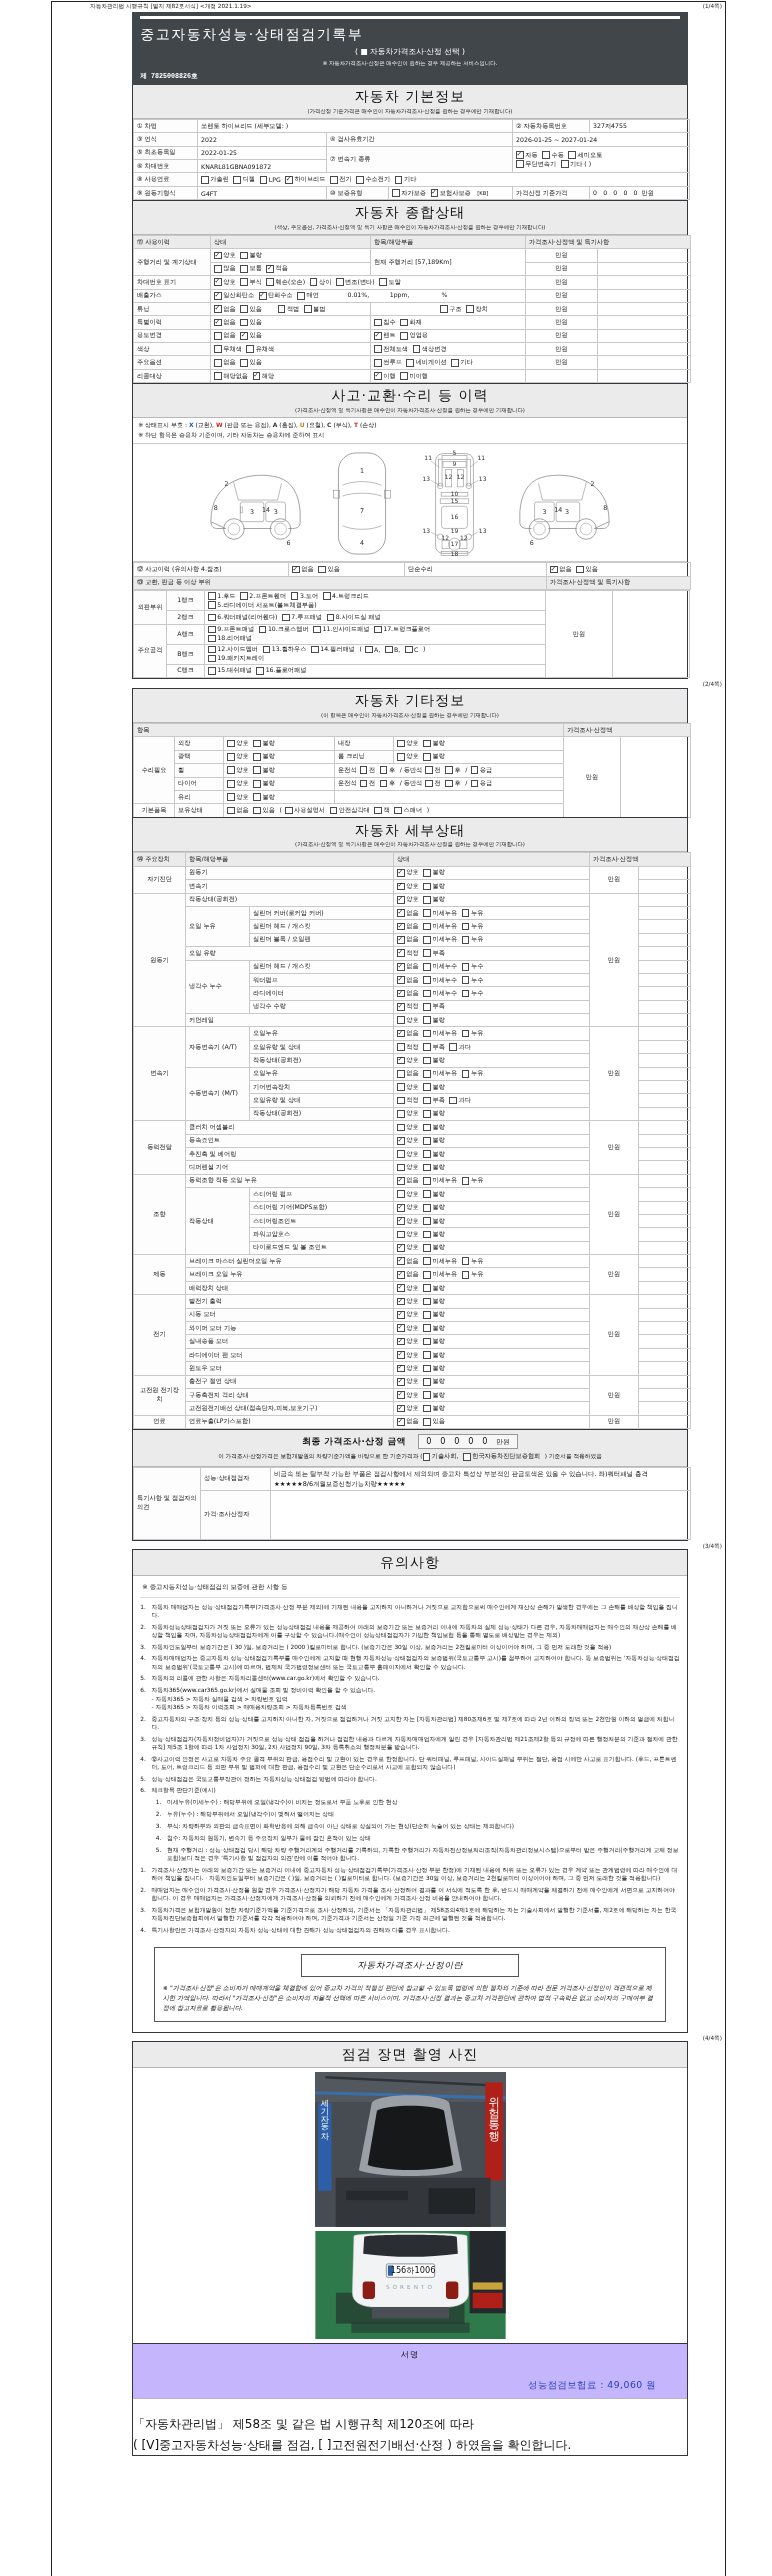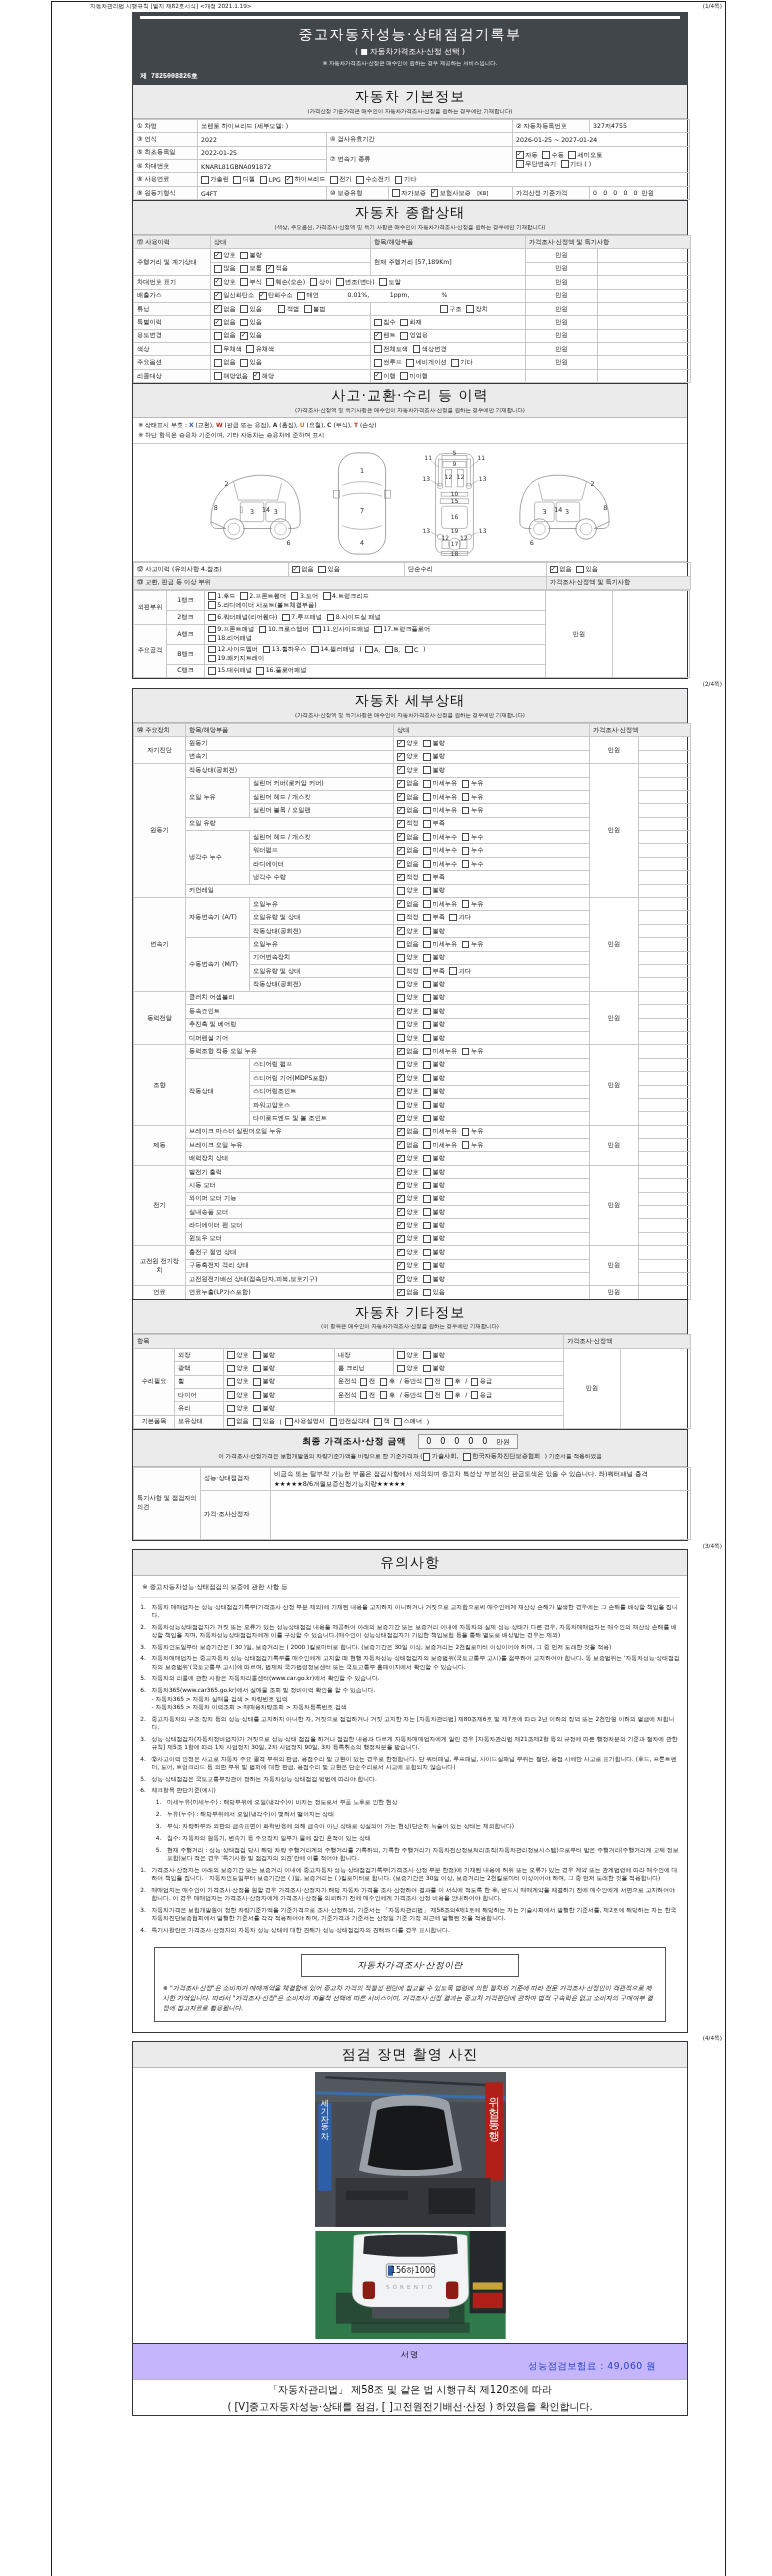--- a/index.html
+++ b/index.html
@@ -6,21 +6,21 @@
   body{width:773px;height:2576px;position:relative;overflow:hidden;background:#fff;
        font-family:"DejaVu Sans","Liberation Sans",sans-serif;color:#111;}
   .page-frame{position:absolute;left:51px;top:1px;width:673px;height:2575px;
        border-left:0.5px solid #222;border-right:0.5px solid #222;border-top:0.5px solid #222;pointer-events:none;}
   .meta-row{position:absolute;left:90px;top:3.1px;width:632px;display:flex;justify-content:space-between;
        font-size:5.7px;color:#222;}
   .col{position:absolute;left:132px;top:12.4px;width:556px;}
   
   .hdr{background:#41464b;color:#fff;padding:2.6px 8.2px 4.1px;box-sizing:border-box;position:relative;}
   .hdr-line{height:2.6px;background:#fff;margin:1px 0 7.2px;}
-  .hdr-title{text-align:center;font-size:14px;letter-spacing:1.5px;}
+  .hdr-title{text-align:left;font-size:14px;letter-spacing:1.5px;}
   .hdr-select{text-align:center;font-size:7.7px;margin-top:3.6px;}
   .hdr-note{text-align:center;font-size:5.4px;margin-top:2.6px;color:#eee;}
   .hdr-docno{font-size:6.7px;font-weight:bold;margin-top:5.2px;font-family:Liberation Mono, monospace;}
   
   .sec{border:1.5px solid #33373b;margin-top:-1.5px;background:#fff;}
   .sec:first-of-type{margin-top:0;}
   .sec-head{background:#ebebeb;text-align:center;padding:3.6px 0 3.1px;border-bottom:0.5px solid #b7b7b7;}
   .sec-title{font-size:14px;letter-spacing:1px;color:#111;}
   .sec-sub{font-size:5.4px;margin-top:1.5px;color:#222;}
   table{width:100%;border-collapse:collapse;table-layout:fixed;}
@@ -60,22 +60,22 @@
   .photo{display:block;margin:4.1px auto;}
   
   .final-band{background:#ebebeb;border-bottom:0.5px solid #b7b7b7;padding:4.1px 0 4.6px;text-align:center;}
   .final-line1{font-size:8.8px;font-weight:bold;letter-spacing:0.5px;}
   .final-amt{display:inline-block;border:0.5px solid #999;background:#f6f6f6;padding:1px 7.2px;
        margin-left:9.3px;font-size:8.2px;letter-spacing:3.1px;}
   .final-note{font-size:5.7px;margin-top:3.6px;}
   
   .sig-head{background:#c4b5fd;border-bottom:0.5px solid #b7b7b7;padding:5.2px 31px 6.2px;}
   .sig-title{text-align:center;font-size:8.2px;letter-spacing:1px;}
-  .sig-fee{text-align:right;margin-top:0;font-size:9.3px;color:#2640c0;letter-spacing:0.5px;}
-  .confirm{text-align:center;font-size:10px;line-height:1.7;padding-top:1px;}
+  .sig-fee{text-align:right;margin-top:19px;font-size:9.3px;color:#2640c0;letter-spacing:0.5px;}
+  .confirm{text-align:left;font-size:12px;line-height:1.7;padding-top:15px;}
 </style>
 </head>
 <body>
 
 <div class="page-frame"></div>
 
 <div class="meta-row">
   <span>자동차관리법 시행규칙 [별지 제82호서식] &lt;개정 2021.1.19&gt;</span>
   <span>(1/4쪽)</span>
 </div>
@@ -655,20 +655,171 @@
             </td>
           </tr>
         </tbody>
     </table>
   </div>
 
   <div class="marker">(2/4쪽)</div>
 
   <div class="sec">
     <div class="sec-head">
+      <div class="sec-title">자동차 기타정보</div>
+      <div class="sec-sub">(이 항목은 매수인이 자동차가격조사·산정을 원하는 경우에만 기재합니다)</div>
+    </div>
+    <table>
+      <colgroup>
+          <col style="width:41px">
+          <col style="width:49px">
+          <col style="width:111px">
+          <col style="width:59px">
+          <col style="width:170px">
+          <col style="width:57px">
+          <col style="width:70px">
+        </colgroup>
+      <thead>
+        <tr>
+          <th colspan="5">항목</th>
+          <th colspan="2">가격조사·산정액</th>
+        </tr>
+      </thead>
+      <tbody id="other-body">
+          <tr>
+            <td class="lab ctr" rowspan="5">수리필요</td>
+            <td class="lab">외장</td>
+            <td><span class="cb">
+                <span class="box"></span>
+                <span class="cb-l">양호</span>
+              </span><span class="cb">
+                <span class="box"></span>
+                <span class="cb-l">불량</span>
+              </span></td>
+            <td class="lab">내장</td>
+            <td><span class="cb">
+                <span class="box"></span>
+                <span class="cb-l">양호</span>
+              </span><span class="cb">
+                <span class="box"></span>
+                <span class="cb-l">불량</span>
+              </span></td>
+            <td class="price-cell" rowspan="6">만원</td>
+            <td rowspan="6"></td>
+          </tr>
+          <tr>
+            <td class="lab">광택</td>
+            <td><span class="cb">
+                <span class="box"></span>
+                <span class="cb-l">양호</span>
+              </span><span class="cb">
+                <span class="box"></span>
+                <span class="cb-l">불량</span>
+              </span></td>
+            <td class="lab">룸 크리닝</td>
+            <td><span class="cb">
+                <span class="box"></span>
+                <span class="cb-l">양호</span>
+              </span><span class="cb">
+                <span class="box"></span>
+                <span class="cb-l">불량</span>
+              </span></td>
+          </tr>
+          <tr>
+            <td class="lab">휠</td>
+            <td><span class="cb">
+                <span class="box"></span>
+                <span class="cb-l">양호</span>
+              </span><span class="cb">
+                <span class="box"></span>
+                <span class="cb-l">불량</span>
+              </span></td>
+            <td colspan="2"><span class="seg-t">운전석</span><span class="cb">
+                <span class="box"></span>
+                <span class="cb-l">전</span>
+              </span><span class="cb">
+                <span class="box"></span>
+                <span class="cb-l">후</span>
+              </span><span class="seg-t">/ 동반석</span><span class="cb">
+                <span class="box"></span>
+                <span class="cb-l">전</span>
+              </span><span class="cb">
+                <span class="box"></span>
+                <span class="cb-l">후</span>
+              </span><span class="seg-t">/</span><span class="cb">
+                <span class="box"></span>
+                <span class="cb-l">응급</span>
+              </span></td>
+          </tr>
+          <tr>
+            <td class="lab">타이어</td>
+            <td><span class="cb">
+                <span class="box"></span>
+                <span class="cb-l">양호</span>
+              </span><span class="cb">
+                <span class="box"></span>
+                <span class="cb-l">불량</span>
+              </span></td>
+            <td colspan="2"><span class="seg-t">운전석</span><span class="cb">
+                <span class="box"></span>
+                <span class="cb-l">전</span>
+              </span><span class="cb">
+                <span class="box"></span>
+                <span class="cb-l">후</span>
+              </span><span class="seg-t">/ 동반석</span><span class="cb">
+                <span class="box"></span>
+                <span class="cb-l">전</span>
+              </span><span class="cb">
+                <span class="box"></span>
+                <span class="cb-l">후</span>
+              </span><span class="seg-t">/</span><span class="cb">
+                <span class="box"></span>
+                <span class="cb-l">응급</span>
+              </span></td>
+          </tr>
+          <tr>
+            <td class="lab">유리</td>
+            <td><span class="cb">
+                <span class="box"></span>
+                <span class="cb-l">양호</span>
+              </span><span class="cb">
+                <span class="box"></span>
+                <span class="cb-l">불량</span>
+              </span></td>
+            <td colspan="2"></td>
+          </tr>
+          <tr>
+            <td class="lab ctr">기본품목</td>
+            <td class="lab">보유상태</td>
+            <td colspan="3"><span class="cb">
+                <span class="box"></span>
+                <span class="cb-l">없음</span>
+              </span><span class="cb">
+                <span class="box"></span>
+                <span class="cb-l">있음</span>
+              </span><span class="seg-t">(</span><span class="cb">
+                <span class="box"></span>
+                <span class="cb-l">사용설명서</span>
+              </span><span class="cb">
+                <span class="box"></span>
+                <span class="cb-l">안전삼각대</span>
+              </span><span class="cb">
+                <span class="box"></span>
+                <span class="cb-l">잭</span>
+              </span><span class="cb">
+                <span class="box"></span>
+                <span class="cb-l">스패너</span>
+              </span><span class="seg-t">)</span></td>
+          </tr>
+        </tbody>
+    </table>
+  </div>
+
+  <div class="sec">
+    <div class="sec-head">
       <div class="sec-title">자동차 세부상태</div>
       <div class="sec-sub">(가격조사·산정액 및 특기사항은 매수인이 자동차가격조사·산정을 원하는 경우에만 기재합니다)</div>
     </div>
     <table>
       <colgroup>
           <col style="width:52px">
           <col style="width:64px">
           <col style="width:144px">
           <col style="width:196px">
           <col style="width:49px">
@@ -1199,171 +1350,20 @@
             <td class="lab" colspan="2">연료누출(LP가스포함)</td>
             <td><span class="cb">
                 <span class="box ck"></span>
                 <span class="cb-l">없음</span>
               </span><span class="cb">
                 <span class="box"></span>
                 <span class="cb-l">있음</span>
               </span></td>
             <td class="price-cell" rowspan="1">만원</td>
             <td></td>
-          </tr>
-        </tbody>
-    </table>
-  </div>
-
-  <div class="sec">
-    <div class="sec-head">
-      <div class="sec-title">자동차 기타정보</div>
-      <div class="sec-sub">(이 항목은 매수인이 자동차가격조사·산정을 원하는 경우에만 기재합니다)</div>
-    </div>
-    <table>
-      <colgroup>
-          <col style="width:41px">
-          <col style="width:49px">
-          <col style="width:111px">
-          <col style="width:59px">
-          <col style="width:170px">
-          <col style="width:57px">
-          <col style="width:70px">
-        </colgroup>
-      <thead>
-        <tr>
-          <th colspan="5">항목</th>
-          <th colspan="2">가격조사·산정액</th>
-        </tr>
-      </thead>
-      <tbody id="other-body">
-          <tr>
-            <td class="lab ctr" rowspan="5">수리필요</td>
-            <td class="lab">외장</td>
-            <td><span class="cb">
-                <span class="box"></span>
-                <span class="cb-l">양호</span>
-              </span><span class="cb">
-                <span class="box"></span>
-                <span class="cb-l">불량</span>
-              </span></td>
-            <td class="lab">내장</td>
-            <td><span class="cb">
-                <span class="box"></span>
-                <span class="cb-l">양호</span>
-              </span><span class="cb">
-                <span class="box"></span>
-                <span class="cb-l">불량</span>
-              </span></td>
-            <td class="price-cell" rowspan="6">만원</td>
-            <td rowspan="6"></td>
-          </tr>
-          <tr>
-            <td class="lab">광택</td>
-            <td><span class="cb">
-                <span class="box"></span>
-                <span class="cb-l">양호</span>
-              </span><span class="cb">
-                <span class="box"></span>
-                <span class="cb-l">불량</span>
-              </span></td>
-            <td class="lab">룸 크리닝</td>
-            <td><span class="cb">
-                <span class="box"></span>
-                <span class="cb-l">양호</span>
-              </span><span class="cb">
-                <span class="box"></span>
-                <span class="cb-l">불량</span>
-              </span></td>
-          </tr>
-          <tr>
-            <td class="lab">휠</td>
-            <td><span class="cb">
-                <span class="box"></span>
-                <span class="cb-l">양호</span>
-              </span><span class="cb">
-                <span class="box"></span>
-                <span class="cb-l">불량</span>
-              </span></td>
-            <td colspan="2"><span class="seg-t">운전석</span><span class="cb">
-                <span class="box"></span>
-                <span class="cb-l">전</span>
-              </span><span class="cb">
-                <span class="box"></span>
-                <span class="cb-l">후</span>
-              </span><span class="seg-t">/ 동반석</span><span class="cb">
-                <span class="box"></span>
-                <span class="cb-l">전</span>
-              </span><span class="cb">
-                <span class="box"></span>
-                <span class="cb-l">후</span>
-              </span><span class="seg-t">/</span><span class="cb">
-                <span class="box"></span>
-                <span class="cb-l">응급</span>
-              </span></td>
-          </tr>
-          <tr>
-            <td class="lab">타이어</td>
-            <td><span class="cb">
-                <span class="box"></span>
-                <span class="cb-l">양호</span>
-              </span><span class="cb">
-                <span class="box"></span>
-                <span class="cb-l">불량</span>
-              </span></td>
-            <td colspan="2"><span class="seg-t">운전석</span><span class="cb">
-                <span class="box"></span>
-                <span class="cb-l">전</span>
-              </span><span class="cb">
-                <span class="box"></span>
-                <span class="cb-l">후</span>
-              </span><span class="seg-t">/ 동반석</span><span class="cb">
-                <span class="box"></span>
-                <span class="cb-l">전</span>
-              </span><span class="cb">
-                <span class="box"></span>
-                <span class="cb-l">후</span>
-              </span><span class="seg-t">/</span><span class="cb">
-                <span class="box"></span>
-                <span class="cb-l">응급</span>
-              </span></td>
-          </tr>
-          <tr>
-            <td class="lab">유리</td>
-            <td><span class="cb">
-                <span class="box"></span>
-                <span class="cb-l">양호</span>
-              </span><span class="cb">
-                <span class="box"></span>
-                <span class="cb-l">불량</span>
-              </span></td>
-            <td colspan="2"></td>
-          </tr>
-          <tr>
-            <td class="lab ctr">기본품목</td>
-            <td class="lab">보유상태</td>
-            <td colspan="3"><span class="cb">
-                <span class="box"></span>
-                <span class="cb-l">없음</span>
-              </span><span class="cb">
-                <span class="box"></span>
-                <span class="cb-l">있음</span>
-              </span><span class="seg-t">(</span><span class="cb">
-                <span class="box"></span>
-                <span class="cb-l">사용설명서</span>
-              </span><span class="cb">
-                <span class="box"></span>
-                <span class="cb-l">안전삼각대</span>
-              </span><span class="cb">
-                <span class="box"></span>
-                <span class="cb-l">잭</span>
-              </span><span class="cb">
-                <span class="box"></span>
-                <span class="cb-l">스패너</span>
-              </span><span class="seg-t">)</span></td>
           </tr>
         </tbody>
     </table>
   </div>
 
   <div class="sec">
     <div class="final-band">
       <span class="final-line1">최종 가격조사·산정 금액</span>
       <span class="final-amt">
         <span>0  0  0  0  0</span>

